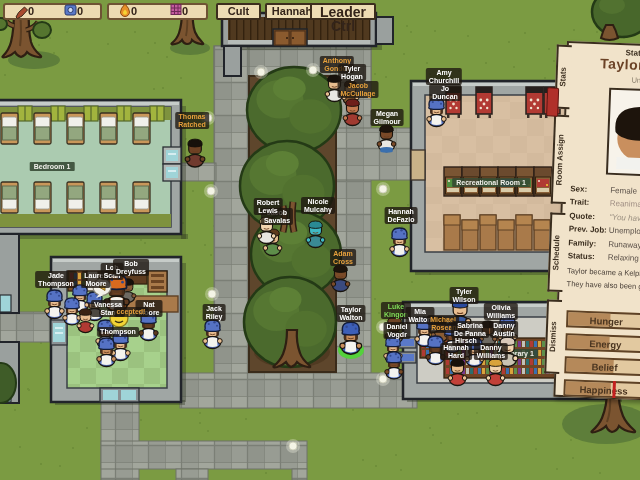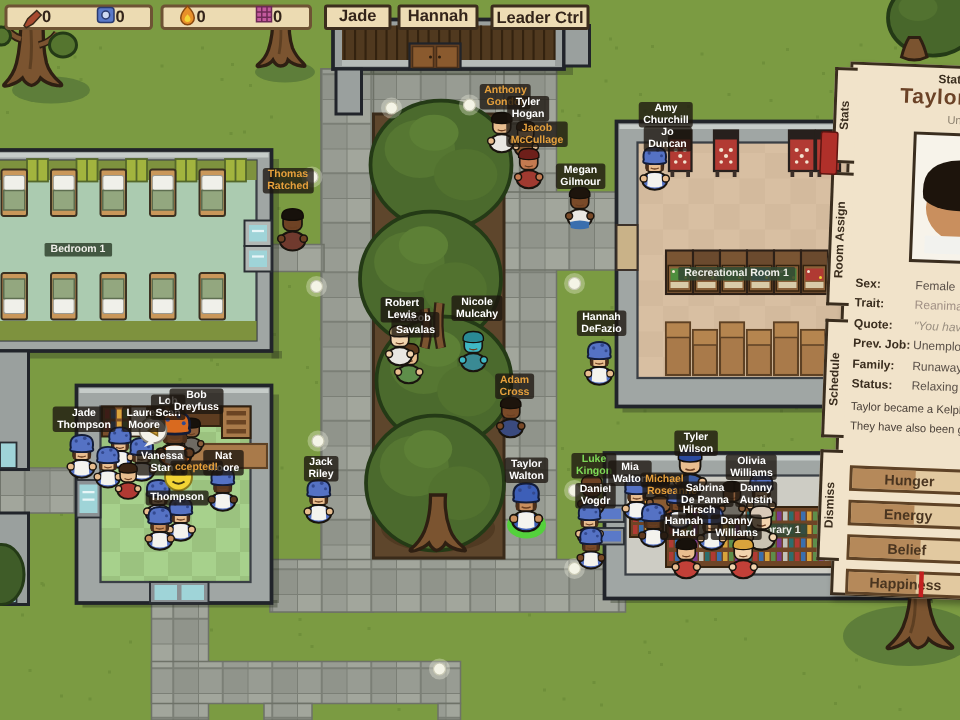--- a/index.html
+++ b/index.html
@@ -1288,23 +1288,23 @@
     <circle cx="70.5" cy="10" r="2.6" fill="#cfdaf2" stroke="#2a3a6e"></circle>
 <path d="M125 4 q4.5 4.5 4.5 8 a4.5 4.5 0 0 1 -9 0 q0 -3.5 4.5 -8z" fill="#e8902a" stroke="#8a4a10" stroke-width="1"></path>
     <path d="M125 9.5 q2 2 2 3.2 a2 2 0 0 1 -4 0 q0 -1.2 2 -3.2z" fill="#f4d435"></path>
 <rect x="171" y="4.5" width="10" height="10" fill="#c45a9e" stroke="#6e2a56" stroke-width="1"></rect>
     <path d="M171 8 h10 M171 11.5 h10 M174.5 4.5 v10 M178 4.5 v10" stroke="#6e2a56" stroke-width="1"></path>
 <text x="28" y="14.5" font-size="11" font-weight="bold" fill="#33241a">0</text>
 <text x="77" y="14.5" font-size="11" font-weight="bold" fill="#33241a">0</text>
 <text x="131" y="14.5" font-size="11" font-weight="bold" fill="#33241a">0</text>
 <text x="182" y="14.5" font-size="11" font-weight="bold" fill="#33241a">0</text>
 </svg>
-<div class="tbtn" style="left:216px;width:45px">Jade</div>
+<div class="tbtn" style="left:216px;width:45px">Cult</div>
 <div class="tbtn" style="left:265px;width:54px">Hannah</div>
-<div class="tbtn" style="left:327px;width:66px;font-size:11px;line-height:14px">Leader Ctrl</div>
+<div class="tbtn" style="left:310px;width:66px;font-size:14px;line-height:14px">Leader Ctrl</div>
 <div style="position:absolute;left:567px;top:41px;width:210px;height:356px;z-index:50;transform:rotate(2.2deg);transform-origin:0 0;background:#f1e3ca;border:2px solid #3a2d1e;box-sizing:border-box;box-shadow:2px 3px 4px rgba(0,0,0,0.35);color:#3a2d1e;">
 <div class="ptab" style="top:2px;height:64px">
       <span>Stats</span>
     </div>
 <div class="ptab" style="top:72px;height:89px">
       <span>Room Assign</span>
     </div>
 <div class="ptab" style="top:170px;height:79px">
       <span>Schedule</span>
     </div>

